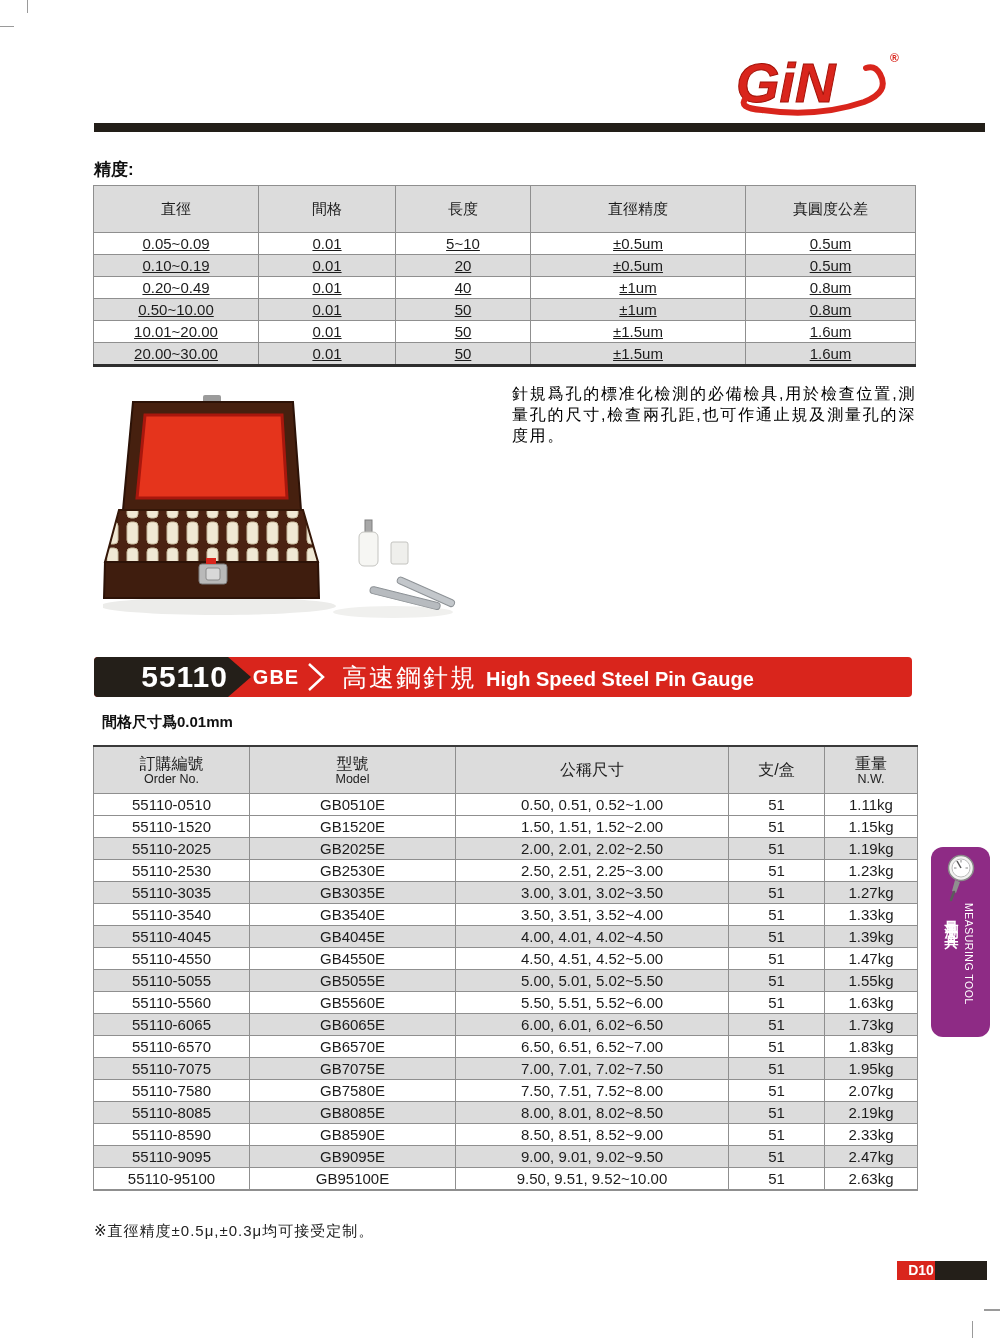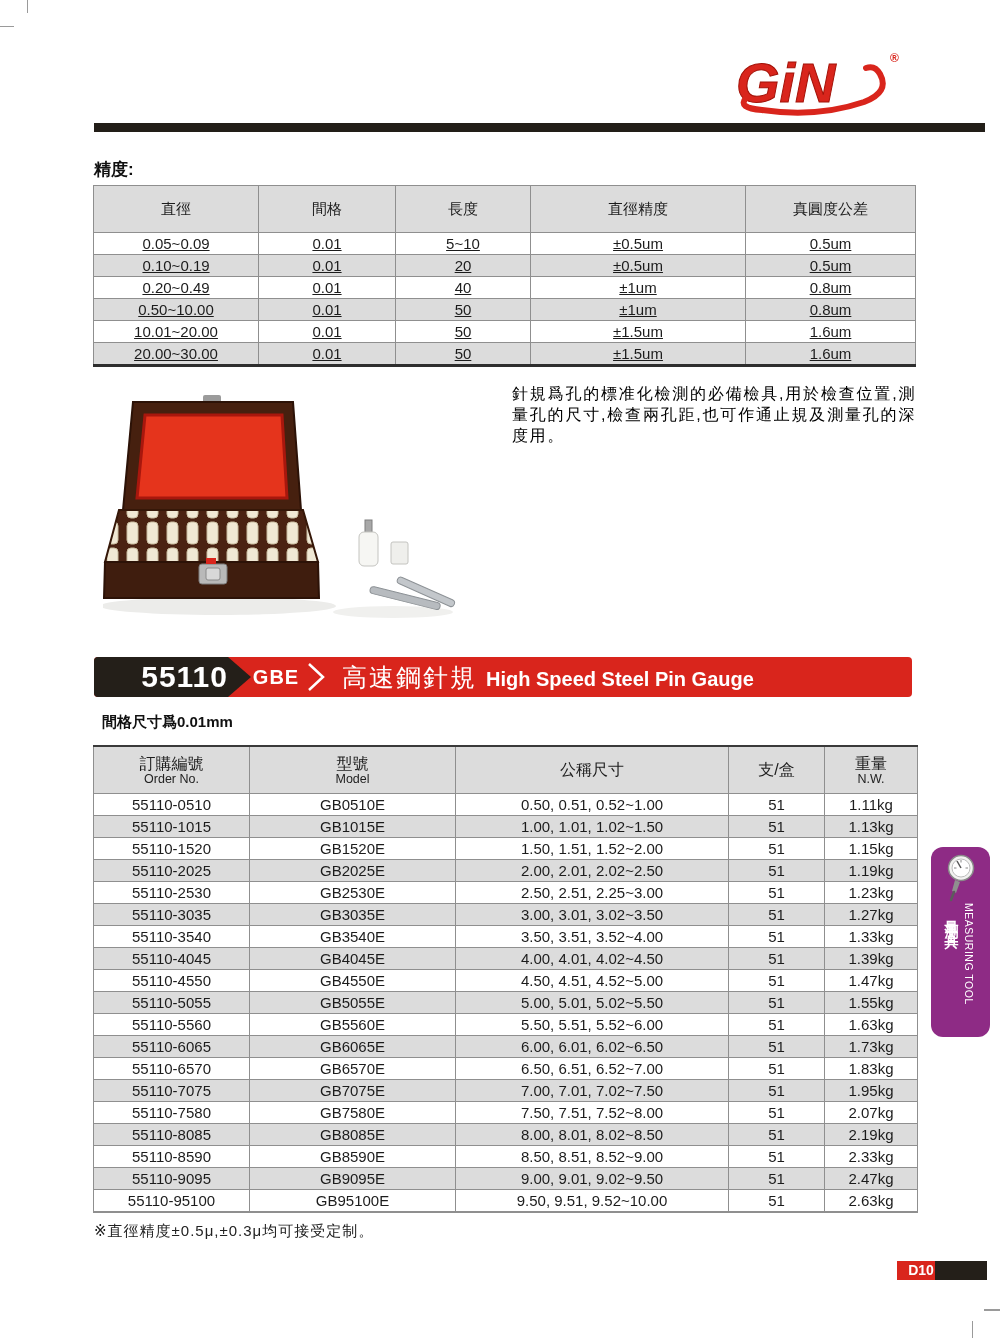--- a/index.html
+++ b/index.html
@@ -213,27 +213,20 @@
             <span class="hen">N.W.</span>
           </th>
     </tr>
     <tr>
           <td class="ono">55110-0510</td>
           <td>GB0510E</td>
           <td>0.50, 0.51, 0.52~1.00</td>
           <td>51</td>
           <td>1.11kg</td>
         </tr>
-    <tr class="alt">
-          <td class="ono">55110-1015</td>
-          <td>GB1015E</td>
-          <td>1.00, 1.01, 1.02~1.50</td>
-          <td>51</td>
-          <td>1.13kg</td>
-        </tr>
     <tr>
           <td class="ono">55110-1520</td>
           <td>GB1520E</td>
           <td>1.50, 1.51, 1.52~2.00</td>
           <td>51</td>
           <td>1.15kg</td>
         </tr>
     <tr class="alt">
           <td class="ono">55110-2025</td>
           <td>GB2025E</td>

